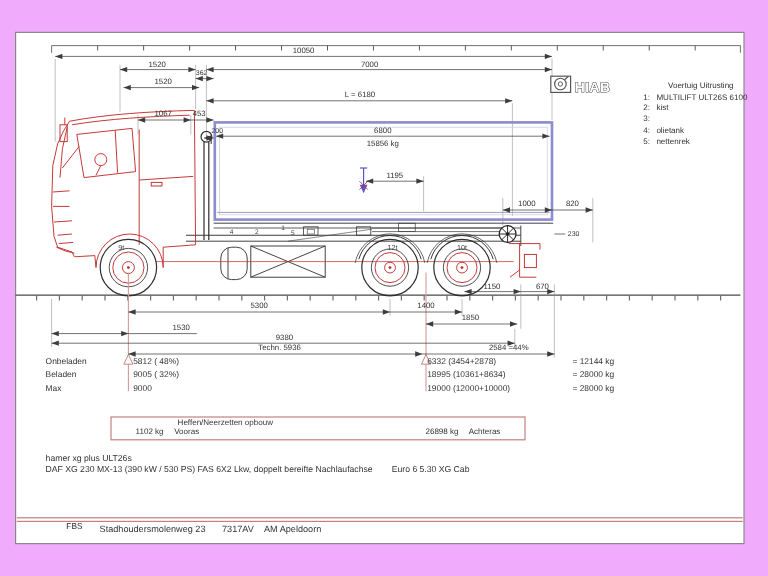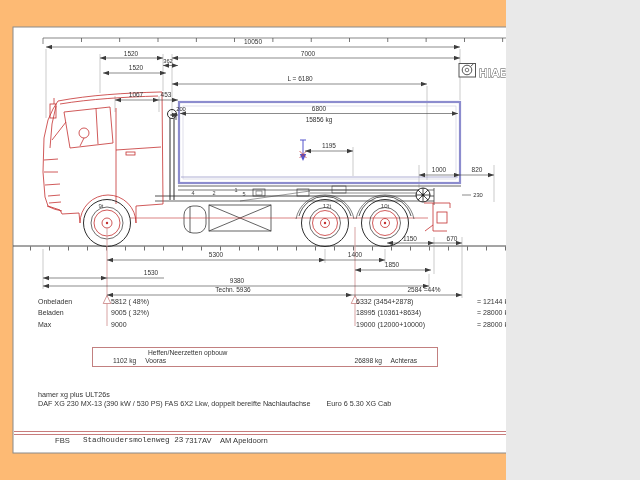--- a/index.html
+++ b/index.html
@@ -1,42 +1,42 @@
 <!DOCTYPE html>
 <html><head>
 <meta charset="utf-8">
 <style>
   html,body{margin:0;padding:0;background:#e9e9e9;}
-  .page{position:relative;width:506px;height:480px;background:#fdba74;overflow:hidden;
+  .page{position:relative;width:640px;height:480px;background:#f0abfc;overflow:hidden;
         font-family:"Liberation Sans",sans-serif;}
   svg{position:absolute;left:0;top:0;}
   svg text{font-family:"Liberation Sans",sans-serif;fill:#333;}
   .dt{font-size:6.5px;text-anchor:middle;}
   .dts{font-size:5.8px;text-anchor:middle;}
   .lbl{font-size:6px;text-anchor:middle;fill:#444;}
   .num{font-size:5.5px;text-anchor:middle;fill:#444;}
   .hiab{font-size:11.5px;font-weight:bold;fill:#fff;stroke:#454545;stroke-width:0.8;
         paint-order:stroke;letter-spacing:0.4px;}
   .ov{position:absolute;color:#333;}
   .equip{left:536px;top:67px;width:96px;font-size:6.7px;line-height:9.3px;}
   .equip .t{text-align:center;margin-bottom:0.5px;}
   .equip .row{display:grid;grid-template-columns:11px auto;}
   .wtable{left:38px;top:296px;display:grid;grid-template-columns:73px 245px 121px 62px;
           font-size:7px;line-height:11.3px;}
   .liftbox{left:92px;top:347px;width:344px;height:18px;border:1px solid #c28080;font-size:6.7px;}
   .lb-title{position:absolute;left:55px;top:0.5px;}
   .lb-front{position:absolute;left:20px;top:9px;}
   .lb-rear{position:absolute;right:20px;top:9px;}
   .liftbox .gap{display:inline-block;width:7px;}
-  .notes{left:38px;top:390px;font-size:7.2px;line-height:9.4px;white-space:nowrap;}
+  .notes{left:38px;top:377px;font-size:7.2px;line-height:9.4px;white-space:nowrap;}
   .notes .sp{display:inline-block;width:14px;}
   .redline{position:absolute;left:14px;width:605px;height:1px;background:#c87c7c;}
   .footline{position:absolute;left:0;top:436px;width:640px;height:12px;font-size:7.6px;color:#333;}
   .footline span{position:absolute;top:0;}
-  .f-co{left:55px;} .f-ad{left:83px;font-family:Liberation Mono, monospace;} .f-pc{left:185px;} .f-ci{left:220px;}
+  .f-co{left:55px;font-family:Liberation Mono, monospace;} .f-ad{left:83px;} .f-pc{left:185px;} .f-ci{left:220px;}
 </style>
 </head>
 <body>
 
 <div class="page">
 
 <svg width="640" height="480" viewBox="0 0 640 480">
   <defs>
     <marker id="ma" markerUnits="userSpaceOnUse" markerWidth="7" markerHeight="5" refX="6.5" refY="2.5" orient="auto-start-reverse">
       <path d="M0.5,0.3 L6.5,2.5 L0.5,4.7 Z" fill="#3c3c3c"></path>

